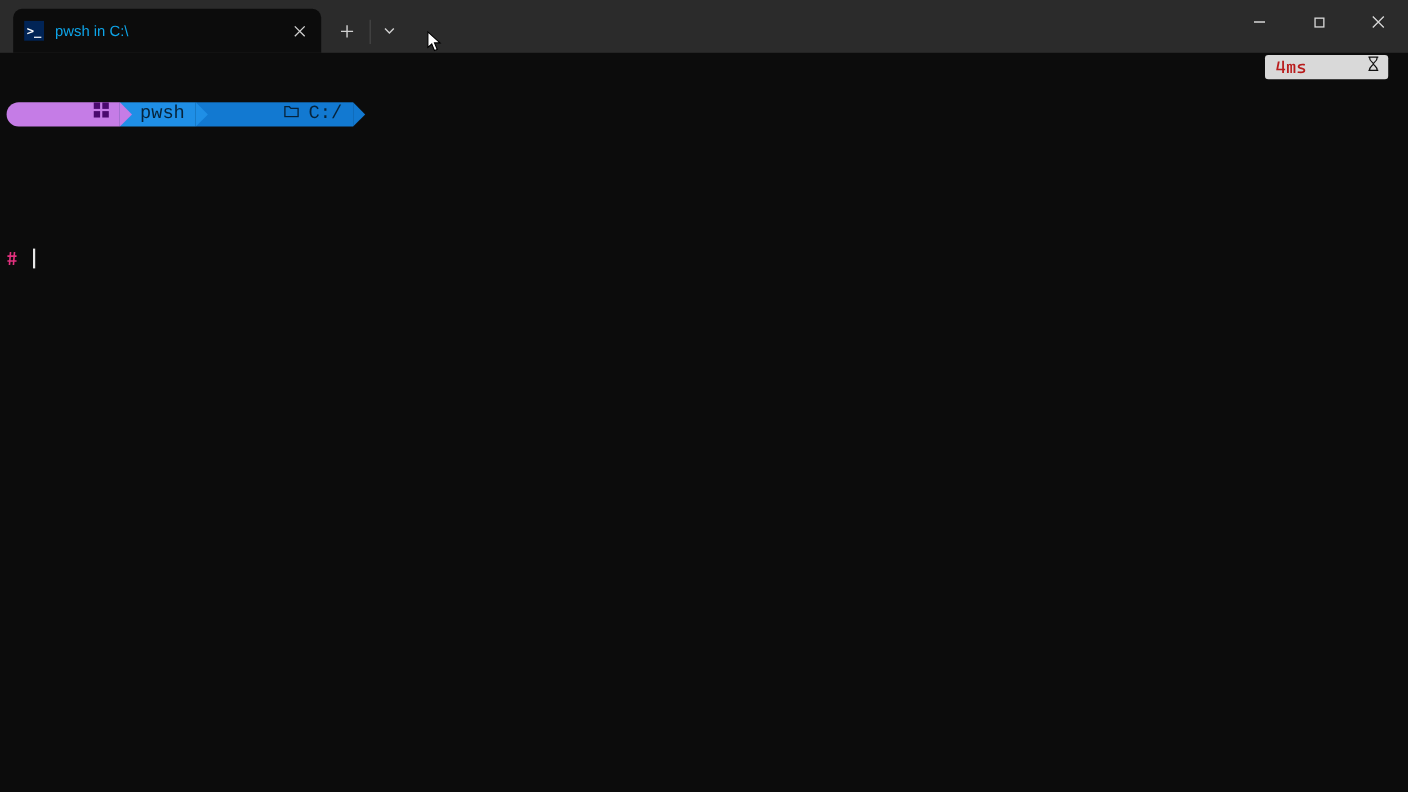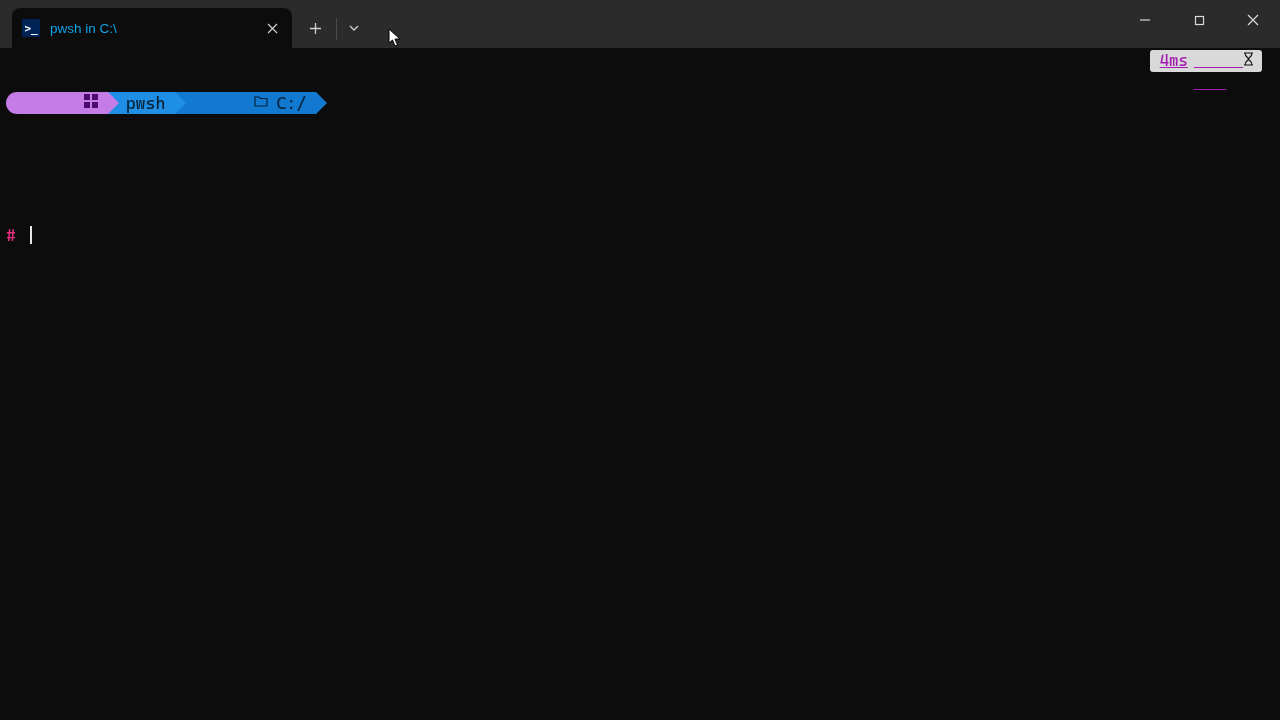--- a/index.html
+++ b/index.html
@@ -81,23 +81,24 @@
     position: relative;
     width: 100%;
     height: calc(100% - 48px);
     font-family: "Cascadia Mono","Cascadia Code",Consolas,monospace;
     font-size: 17px;
     line-height: 22px;
     white-space: pre;
   }
   .prompt-row {
     display: flex;
-    align-items: flex-end;
+    align-items: center;
     height: 22px;
     padding-top: 2px;
+    font-family: Liberation Mono, monospace;
   }
   
   .seg {
     display: inline-flex;
     align-items: center;
     height: 22px;
     padding: 0 10px;
     position: relative;
     color: #0b0b0b;
     font-weight: 500;
@@ -137,24 +138,23 @@
 
   .rprompt {
     position: absolute;
     right: 18px;
     top: 2px;
     height: 22px;
     display: flex; align-items: center;
     background: #d9d9d9;
     border-radius: 3px;
     padding: 0 8px 0 10px;
-    color: #a21caf;
+    color: #b91c1c;
     gap: 6px;
     font-size: 16px;
-    text-decoration: underline;
   }
   .rprompt .hg { font-size: 14px; }
 
   .input-row {
     display: flex;
     align-items: center;
     height: 22px;
     padding-left: 6px;
   }
   .hash {

